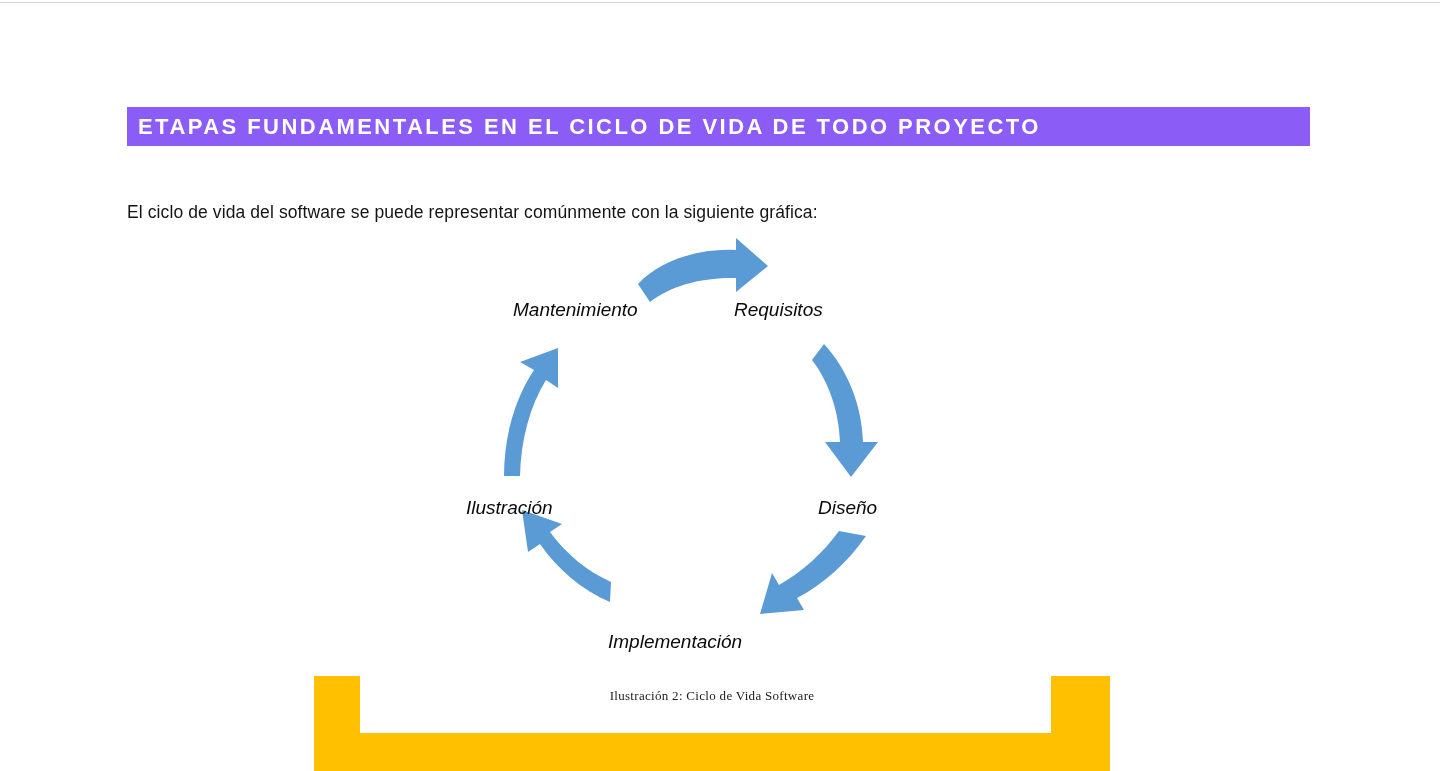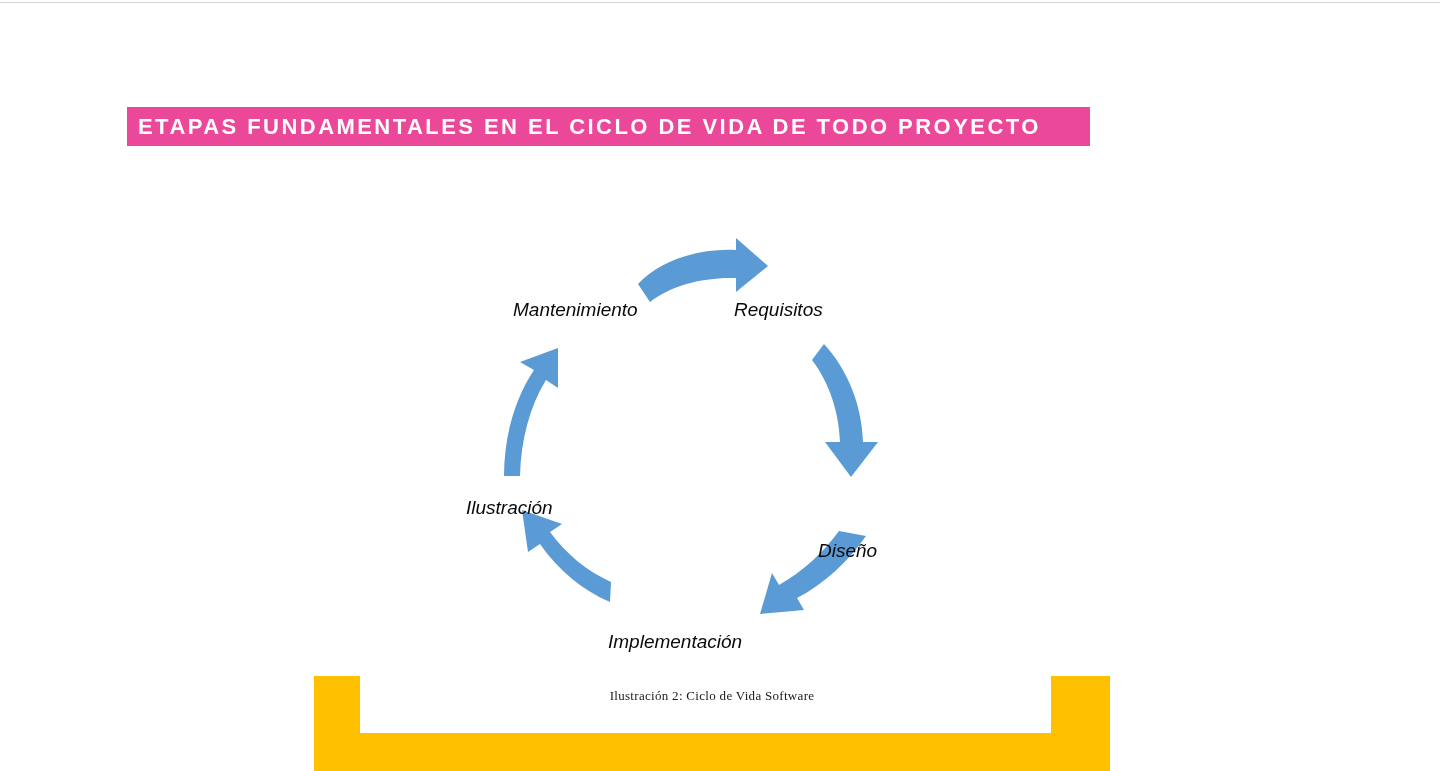--- a/index.html
+++ b/index.html
@@ -29,23 +29,23 @@
     width: 1440px;
     height: 1px;
     background: #d4d4d4;
   }
 
   
   .heading-band {
     position: absolute;
     left: 127px;
     top: 107px;
-    width: 963px;
+    width: 1183px;
     height: 39px;
-    background: #ec4899;
+    background: #8b5cf6;
     display: flex;
     align-items: center;
   }
   .heading-band .heading-text {
     margin-left: 11px;
     color: #ffffff;
     font-family: "Liberation Sans", sans-serif;
     font-size: 22px;
     font-weight: bold;
     letter-spacing: 2.45px;
@@ -92,21 +92,21 @@
     font-family: "Liberation Sans", sans-serif;
     font-size: 19px;
     font-weight: 400;
     color: #0a0a0a;
     white-space: nowrap;
     line-height: 1;
     font-style: italic;
   }
   .node-mantenimiento { left: 213px; top: 64px; }
   .node-requisitos    { left: 434px; top: 64px; }
-  .node-diseno        { left: 518px; top: 262px; margin-top: 43px; }
+  .node-diseno        { left: 518px; top: 262px; }
   .node-verificacion  { left: 166px; top: 262px; }
   .node-implementacion{ left: 308px; top: 396px; }
 
   
   .bracket {
     position: absolute;
     left: 314px;
     top: 676px;
     width: 796px;
     height: 95px;
@@ -132,20 +132,21 @@
 <body>
 
 <div id="page">
 
   <div class="top-rule"></div>
 
   <div class="heading-band">
     <span class="heading-text">ETAPAS FUNDAMENTALES EN EL CICLO DE VIDA DE TODO PROYECTO</span>
   </div>
 
+  <p class="intro-paragraph">El ciclo de vida del software se puede representar comúnmente con la siguiente gráfica:</p>
 
   <div class="cycle-figure">
 
     <div class="cycle-canvas">
       <svg viewBox="0 0 840 420" xmlns="http://www.w3.org/2000/svg">
 
         <g>
           <path d="M 338,48 C 360,24 400,12 436,14 L 436,2 L 468,30 L 436,56 L 436,42 C 402,41 370,50 350,66 Z" fill="#5B9BD5"></path>
         </g>
 

